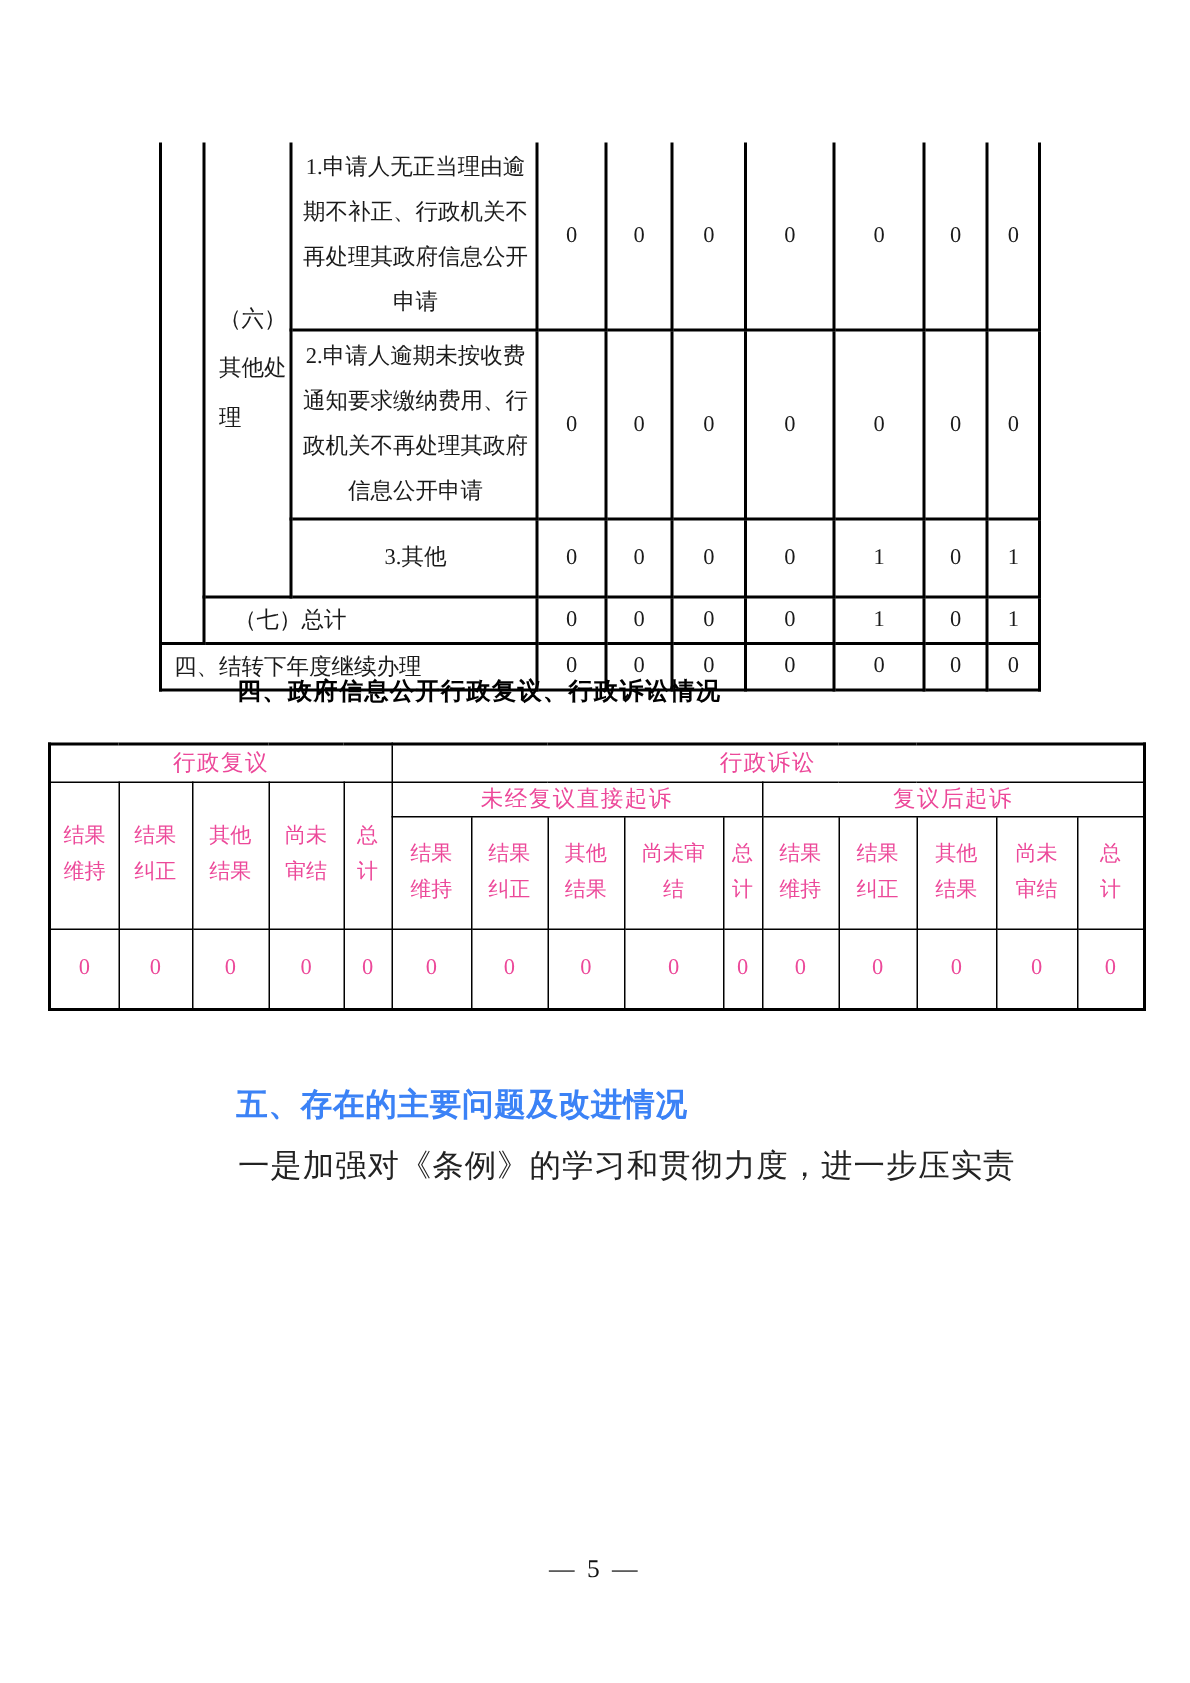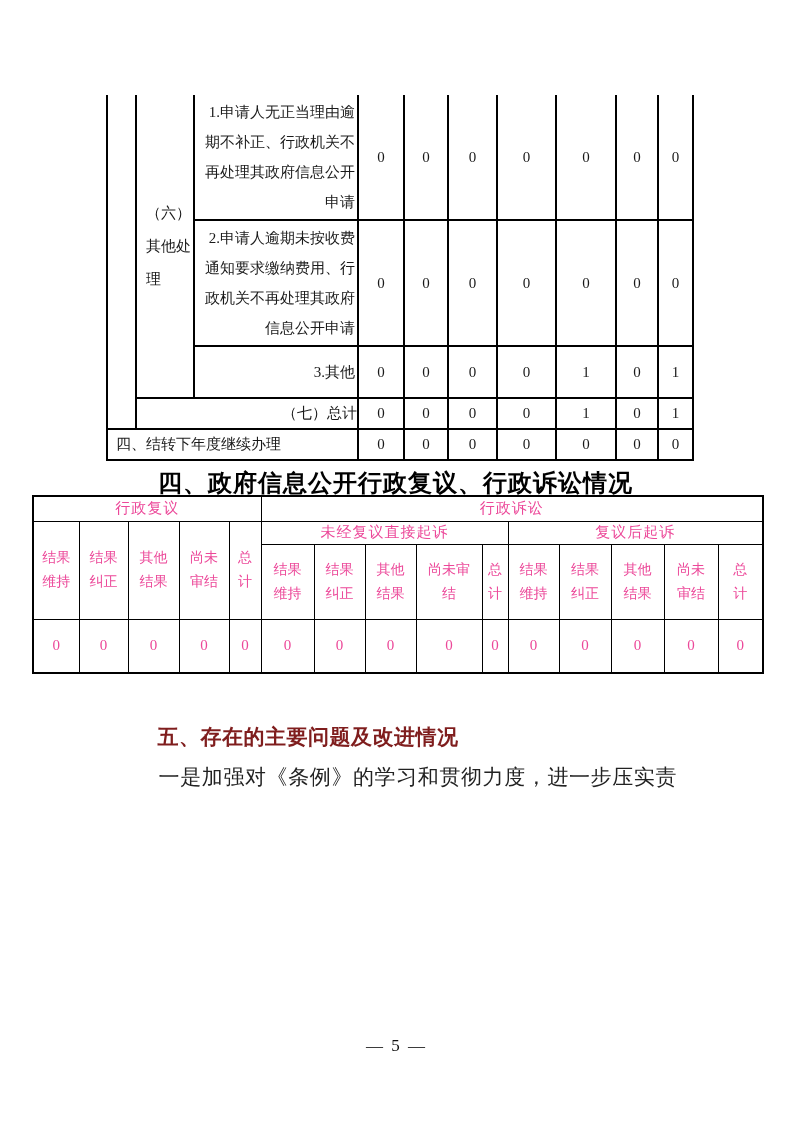--- a/index.html
+++ b/index.html
@@ -20,41 +20,41 @@
   }
   #carryover-table td {
     border: 2px solid #000;
     font-size: 15px;
     vertical-align: middle;
     overflow: hidden;
   }
   
   #carryover-table, #carryover-table tr.r1 > td { border-top: none; }
   #carryover-table td.c-desc {
-    text-align: right; padding: 2px 2px 2px 4px; line-height: 30px;
+    text-align: center; padding: 2px 2px 2px 4px; line-height: 30px;
   }
   #carryover-table td.c-label {
     text-align: left; padding-left: 9px; line-height: 33px;
     white-space: pre-line;
   }
   #carryover-table td.v { text-align: center; }
-  #carryover-table td.c-total { text-align: right; }
+  #carryover-table td.c-total { text-align: left; padding-left: 19px; }
   #carryover-table td.c-carry { text-align: left; padding-left: 8px; }
   tr.r1 { height: 105px; }
   tr.r2 { height: 120px; }
   tr.r3 { height: 52px; margin-top: 44px; }
   tr.r4 { height: 31px; }
   tr.r5 { height: 31px; }
 
   
   .sec-heading {
     position: absolute;
     font-family: "Liberation Sans", sans-serif;
-    font-weight: bold; font-size: 24px; color: #000;
-    letter-spacing: 1px; white-space: nowrap; margin-top: 16px;
+    font-weight: bold; font-size: 16px; color: #000;
+    letter-spacing: 1px; white-space: nowrap;
   }
   #heading4 { left: 158px; top: 451px; }
 
   
   #litigation-table {
     position: absolute; left: 32px; top: 495px; width: 730px;
     border: 2px solid #000;
   }
   #litigation-table td {
     border: 1px solid #000;
@@ -71,21 +71,21 @@
   tr.rc { height: 75px; }
   tr.rd { height: 54px; }
 
   
   #body-text {
     position: absolute; left: 104px; top: 716px; width: 588px;
     font-size: 21px; line-height: 41px; color: #222;
   }
   #body-text .h5 {
     font-family: "Liberation Sans", sans-serif;
-    font-weight: bold; color: #7f1d1d;
+    font-weight: bold; color: #3b82f6;
     text-indent: 2.55em; letter-spacing: 0.5px;
   }
   #body-text .sub { text-indent: 2.6em; letter-spacing: 1px; }
   #body-text .para {
     text-indent: 2.6em; text-align: justify; letter-spacing: 0.6px;
   }
 
   
   #page-number {
     position: absolute; left: 0; top: 1036px; width: 100%;

